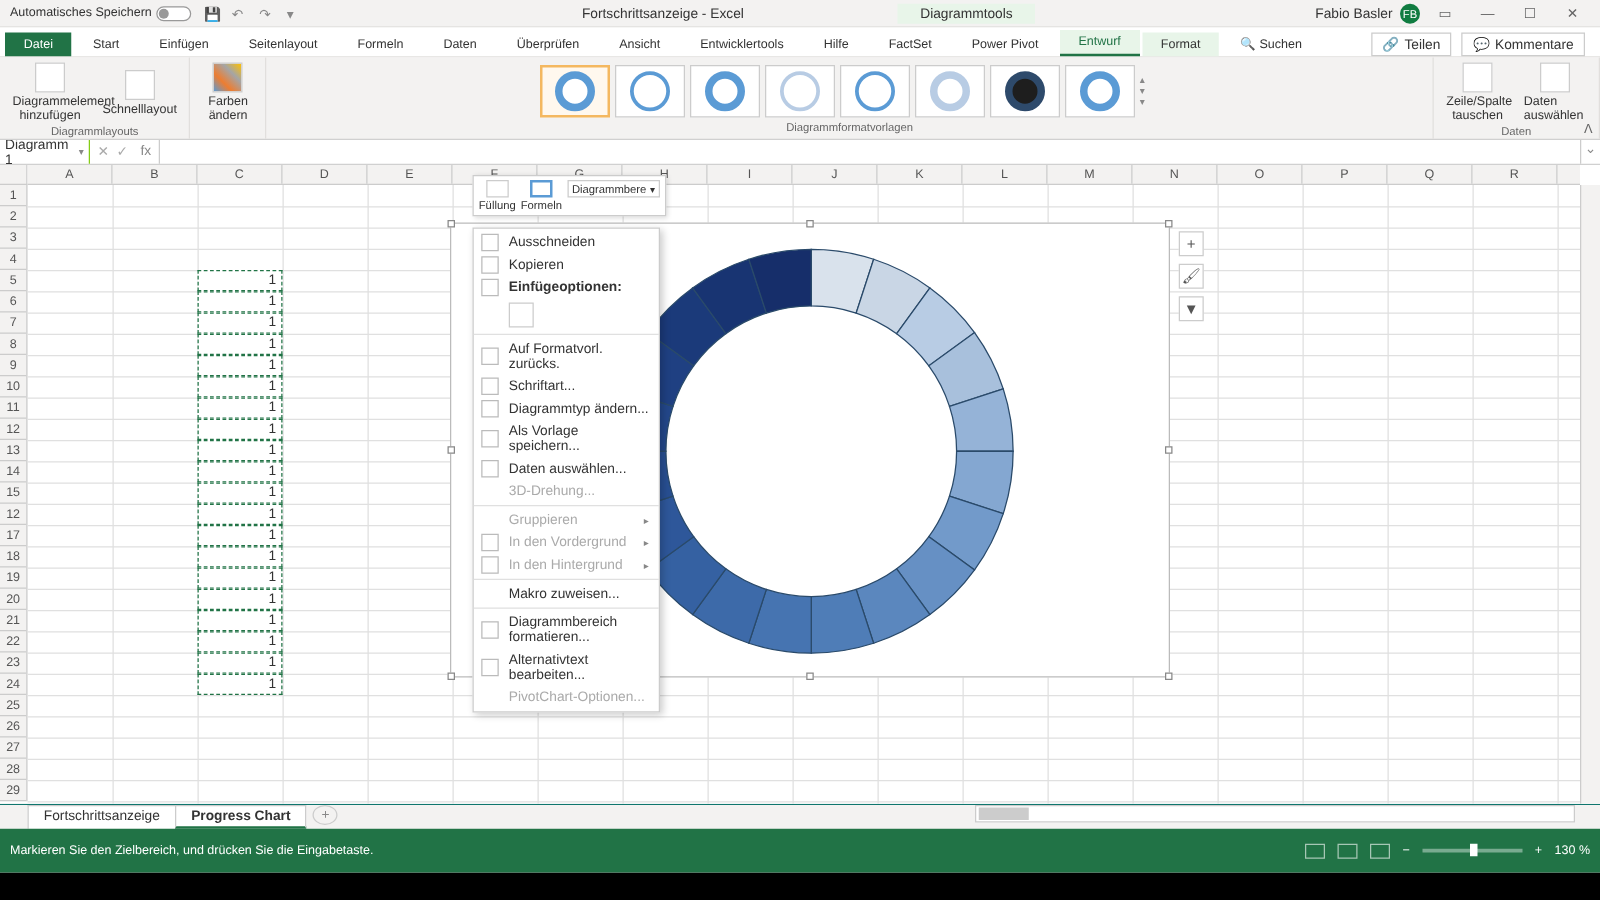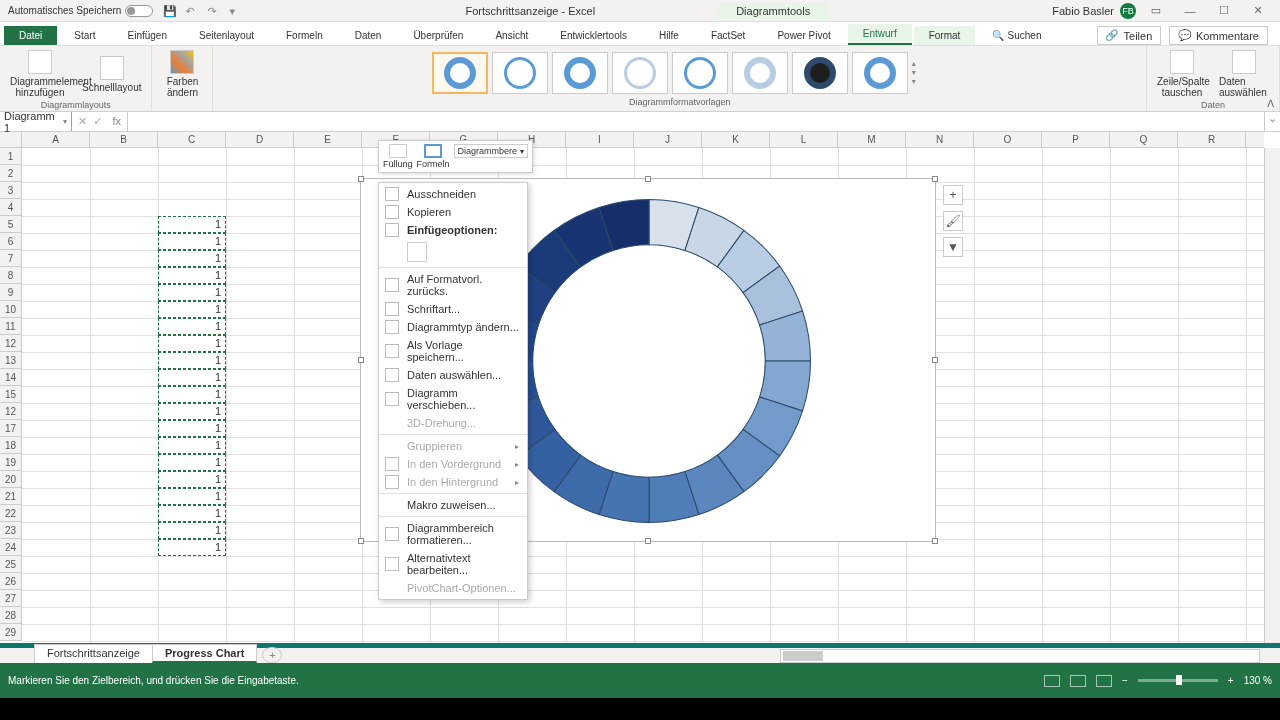--- a/index.html
+++ b/index.html
@@ -61,21 +61,21 @@
 .ctx-menu{position:absolute;background:#fff;border:1px solid #ccc;box-shadow:2px 2px 6px rgba(0,0,0,.2);font-size:11px;padding:2px 0;width:150px}
 .ctx-item{padding:3px 8px 3px 28px;position:relative;display:flex;align-items:center}
 .ctx-item.disabled{color:#aaa}
 .ctx-item.header{font-weight:bold}
 .ctx-icon{position:absolute;left:6px;width:14px;height:14px}
 .ctx-sep{height:1px;background:#e0e0e0;margin:2px 0}
 .ctx-arrow{margin-left:auto;font-size:8px;color:#888}
 .mini-toolbar{position:absolute;background:#fff;border:1px solid #ccc;box-shadow:1px 1px 4px rgba(0,0,0,.15);padding:3px 4px;display:flex;gap:4px;align-items:flex-start;font-size:9px}
 .mt-item{display:flex;flex-direction:column;align-items:center;gap:1px}
 .mt-ic{width:18px;height:14px;border:1px solid #ccc}
-.sheet-tabs{height:20px;background:#f3f2f1;border-top:5px solid #0f766e;display:flex;align-items:flex-end;padding-left:34px;gap:0}
+.sheet-tabs{height:20px;background:#f3f2f1;border-top:1px solid #0f766e;display:flex;align-items:flex-start;padding-left:22px;gap:0}
 .stab{padding:2px 12px;border:1px solid #ccc;border-bottom:none;background:#fff;font-size:11px;margin-right:-1px}
 .stab.active{font-weight:bold;border-bottom:2px solid #217346}
 .stab-add{width:20px;height:16px;border:1px solid #ccc;border-radius:50%;margin-left:6px;text-align:center;line-height:14px;font-size:11px;color:#888}
 .hscroll{margin-left:auto;width:480px;height:14px;border:1px solid #ccc;background:#fff;position:relative;margin-right:20px}
 .hscroll-thumb{position:absolute;left:2px;width:40px;top:1px;bottom:1px;background:#ccc}
 .statusbar{height:35px;background:#217346;color:#fff;font-size:10px;display:flex;align-items:center;padding:0 8px}
 .sb-right{margin-left:auto;display:flex;gap:10px;align-items:center}
 .sb-view{width:16px;height:12px;border:1px solid rgba(255,255,255,.6)}
 .zoom-slider{width:80px;height:3px;background:rgba(255,255,255,.4);position:relative}
 .zoom-slider::after{content:"";position:absolute;width:6px;height:10px;background:#fff;top:-4px;left:38px}
@@ -412,24 +412,20 @@
             <span>Diagrammtyp ändern...</span>
           </div>
           <div class="ctx-item">
             <span class="ctx-icon" style="border: 1px solid rgb(187, 187, 187);"></span>
             <span>Als Vorlage speichern...</span>
           </div>
           <div class="ctx-item">
             <span class="ctx-icon" style="border: 1px solid rgb(187, 187, 187);"></span>
             <span>Daten auswählen...</span>
           </div>
-          <div class="ctx-item">
-            <span class="ctx-icon" style="border: 1px solid rgb(187, 187, 187);"></span>
-            <span>Diagramm verschieben...</span>
-          </div>
           <div class="ctx-item disabled">
             <span>3D-Drehung...</span>
           </div>
           <div class="ctx-sep"></div>
           <div class="ctx-item disabled">
             <span>Gruppieren</span>
             <span class="ctx-arrow">▸</span>
           </div>
           <div class="ctx-item disabled">
             <span class="ctx-icon" style="border: 1px solid rgb(187, 187, 187);"></span>

